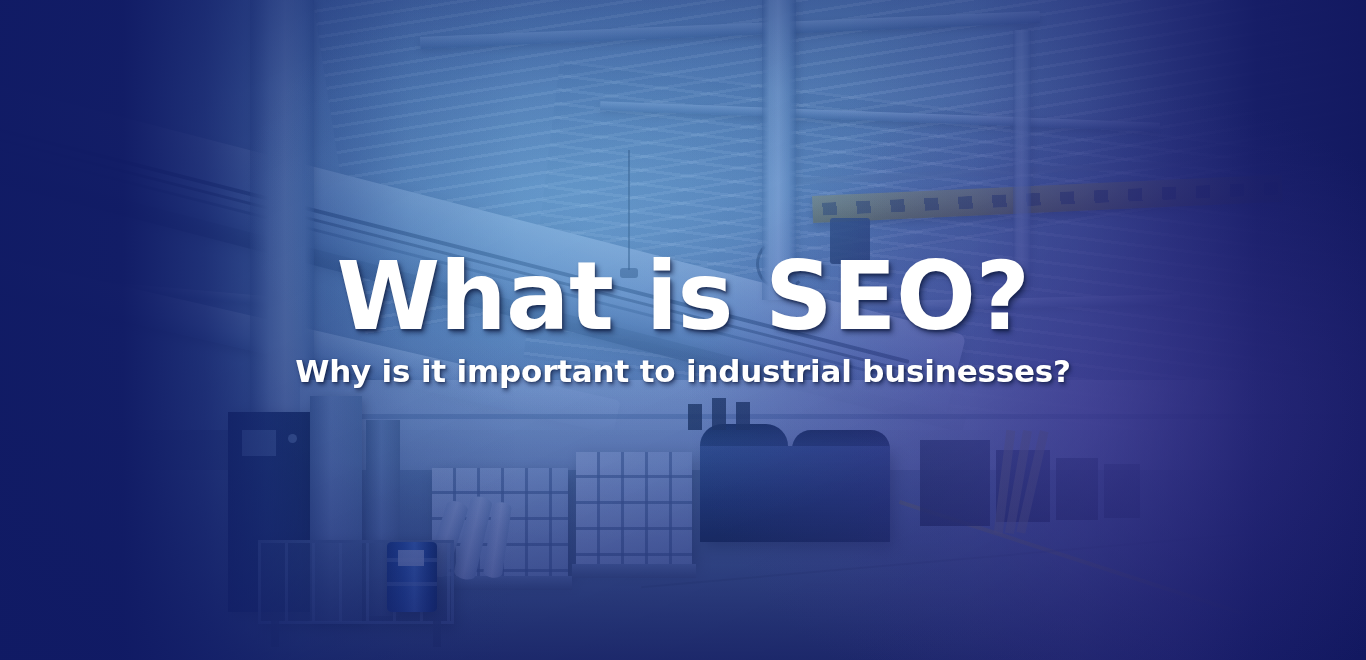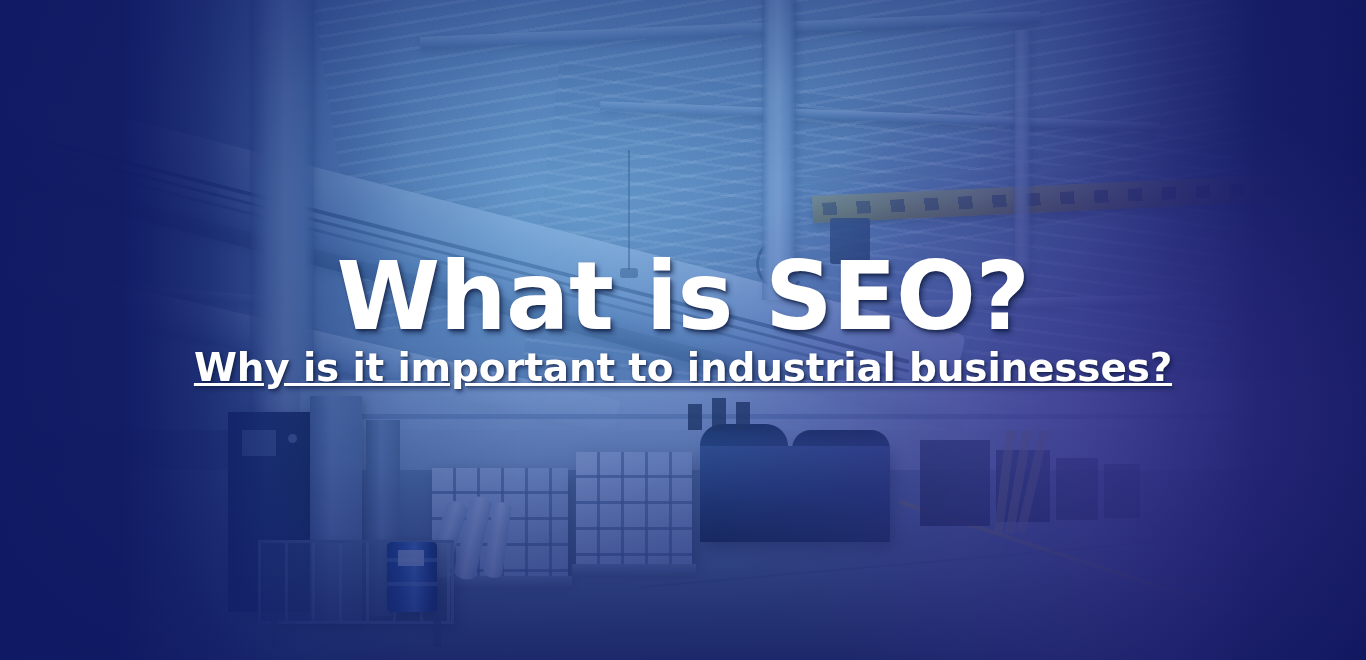--- a/index.html
+++ b/index.html
@@ -450,31 +450,30 @@
     font-family: "DejaVu Sans", "Liberation Sans", sans-serif;
     font-weight: 700;
     font-size: 94px;
     line-height: 1.0;
     letter-spacing: -0.5px;
     text-shadow:
       3px 4px 5px rgba(12,24,60,0.55),
       1px 2px 2px rgba(12,24,60,0.45);
   }
   .subheadline {
-    margin: 4px 0 0 0;
+    margin: 11px 0 0 0;
     color: #ffffff;
     font-family: "DejaVu Sans", "Liberation Sans", sans-serif;
     font-weight: 700;
-    font-size: 39px;
+    font-size: 31px;
     line-height: 1.05;
     letter-spacing: -0.2px;
     text-shadow:
       2px 3px 4px rgba(12,24,60,0.55),
       1px 1px 2px rgba(12,24,60,0.45);
-    text-decoration: underline;
   }
 </style>
 </head>
 <body>
 
 <div class="banner">
 
   <div class="photo">
 
     <div class="ceiling">

